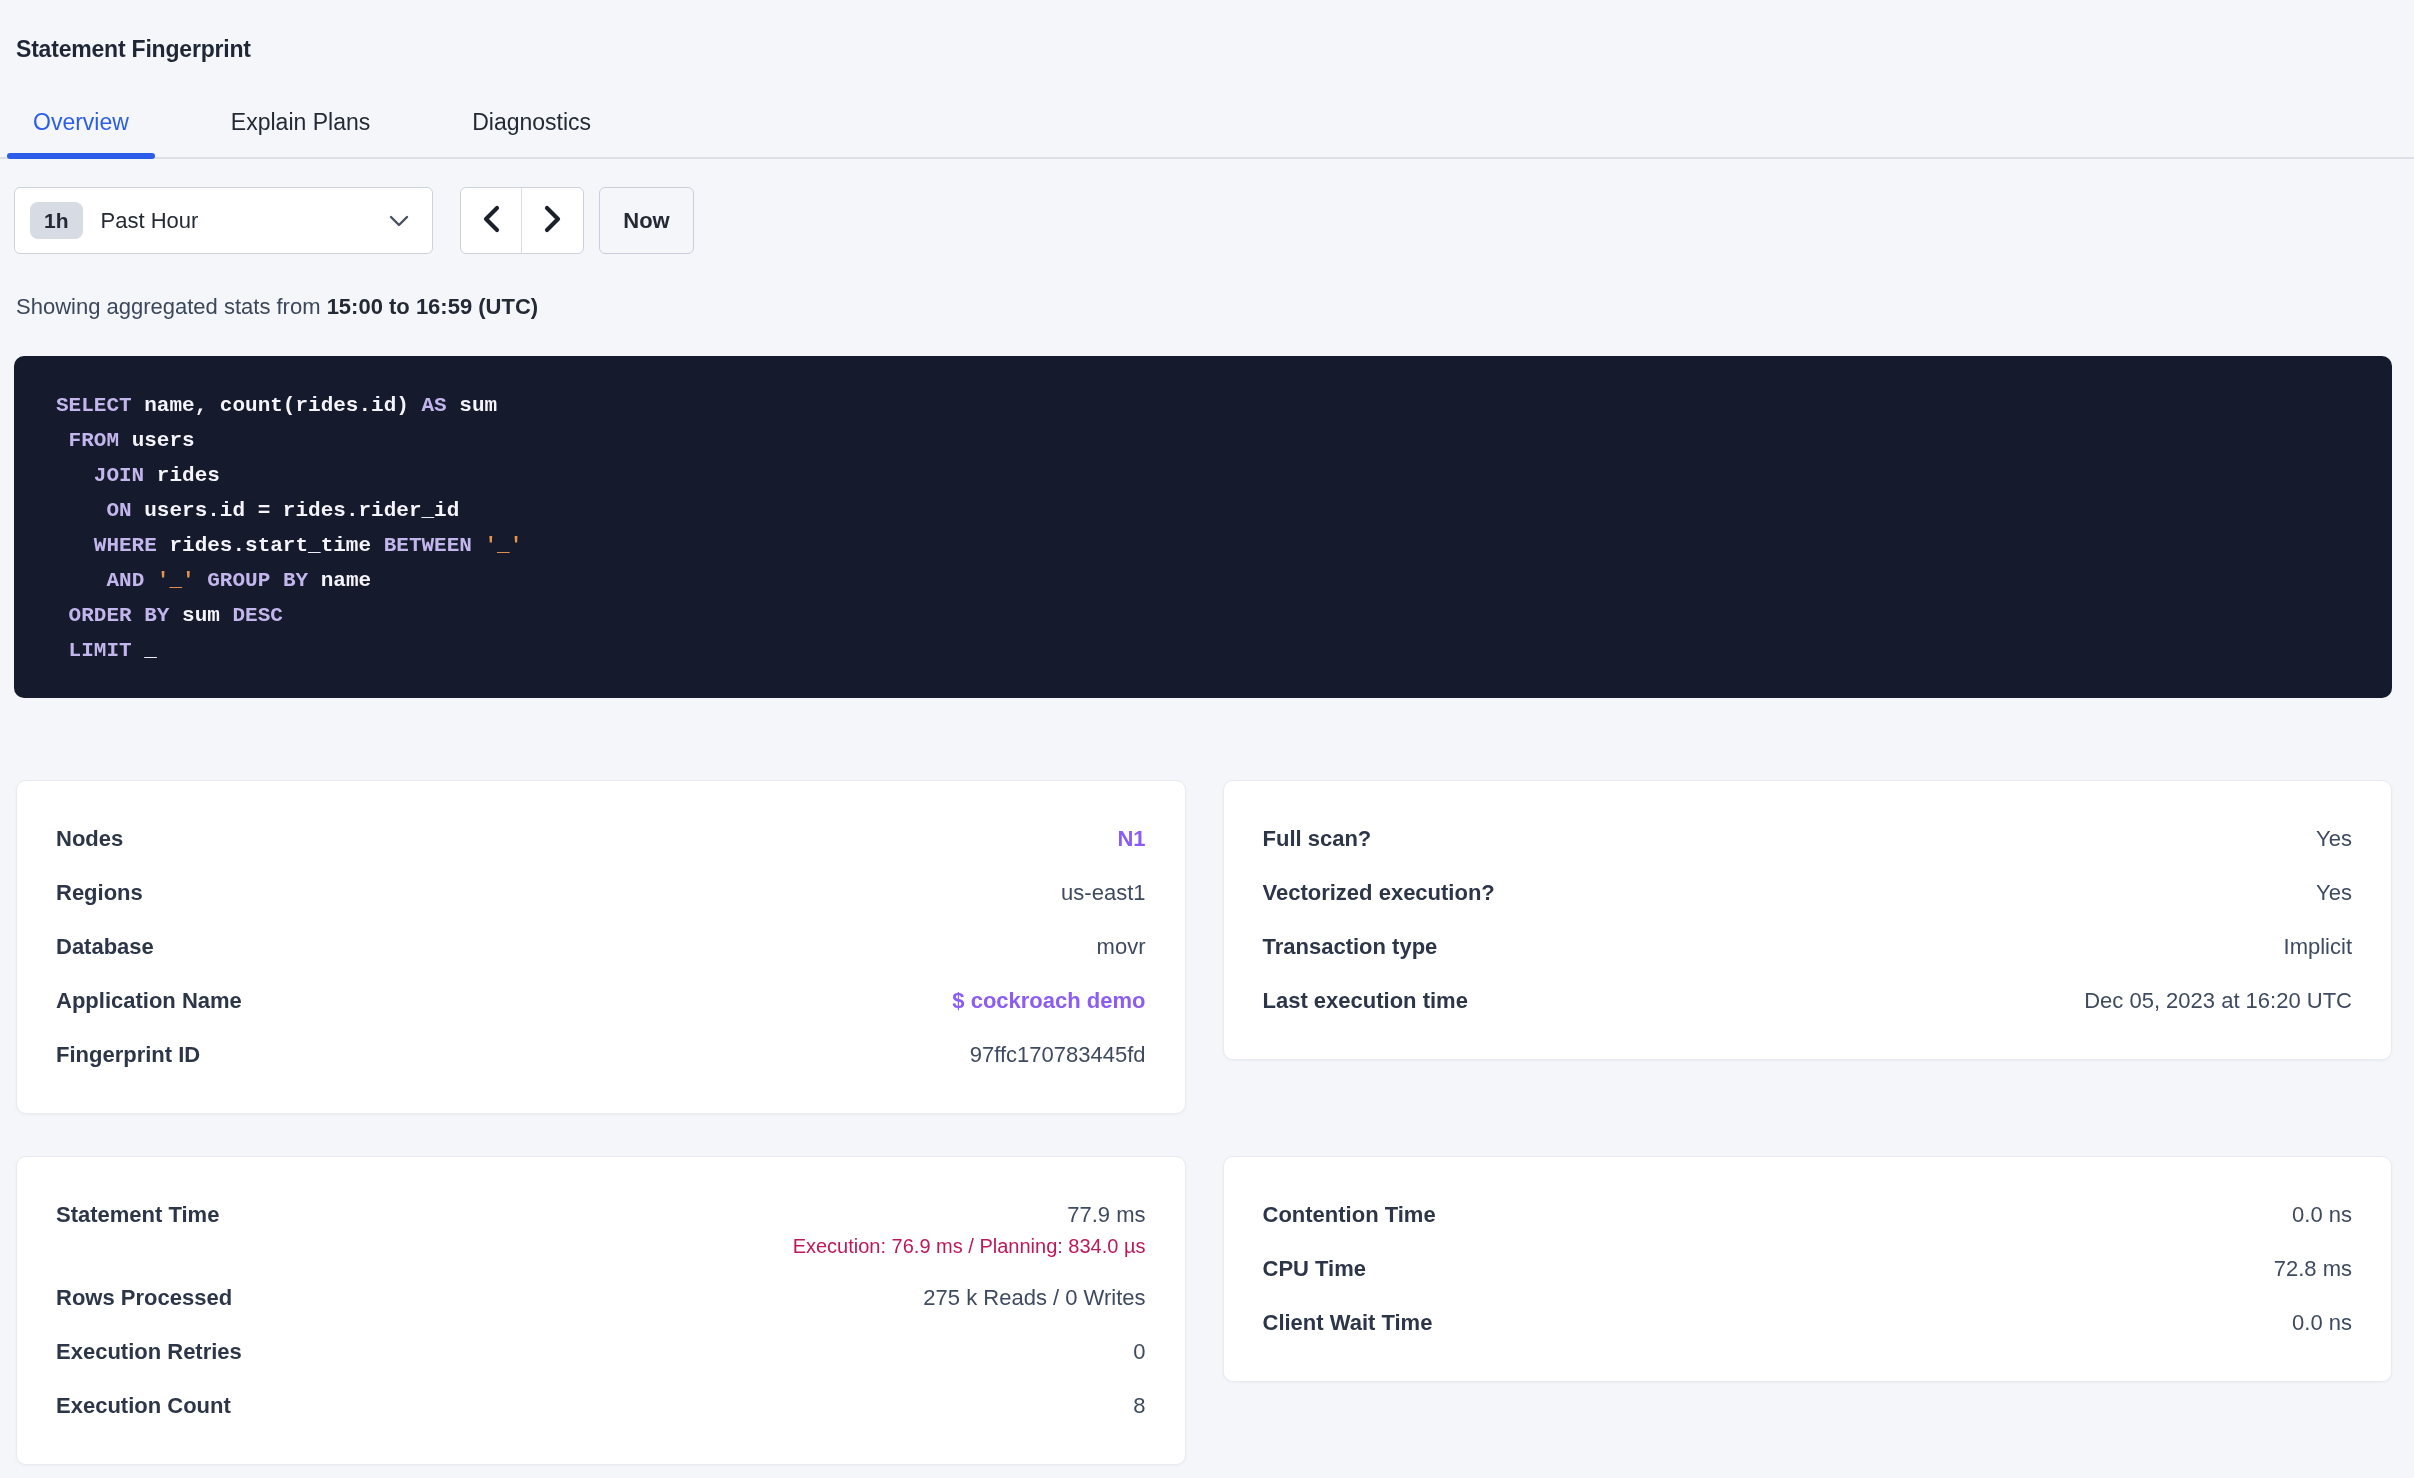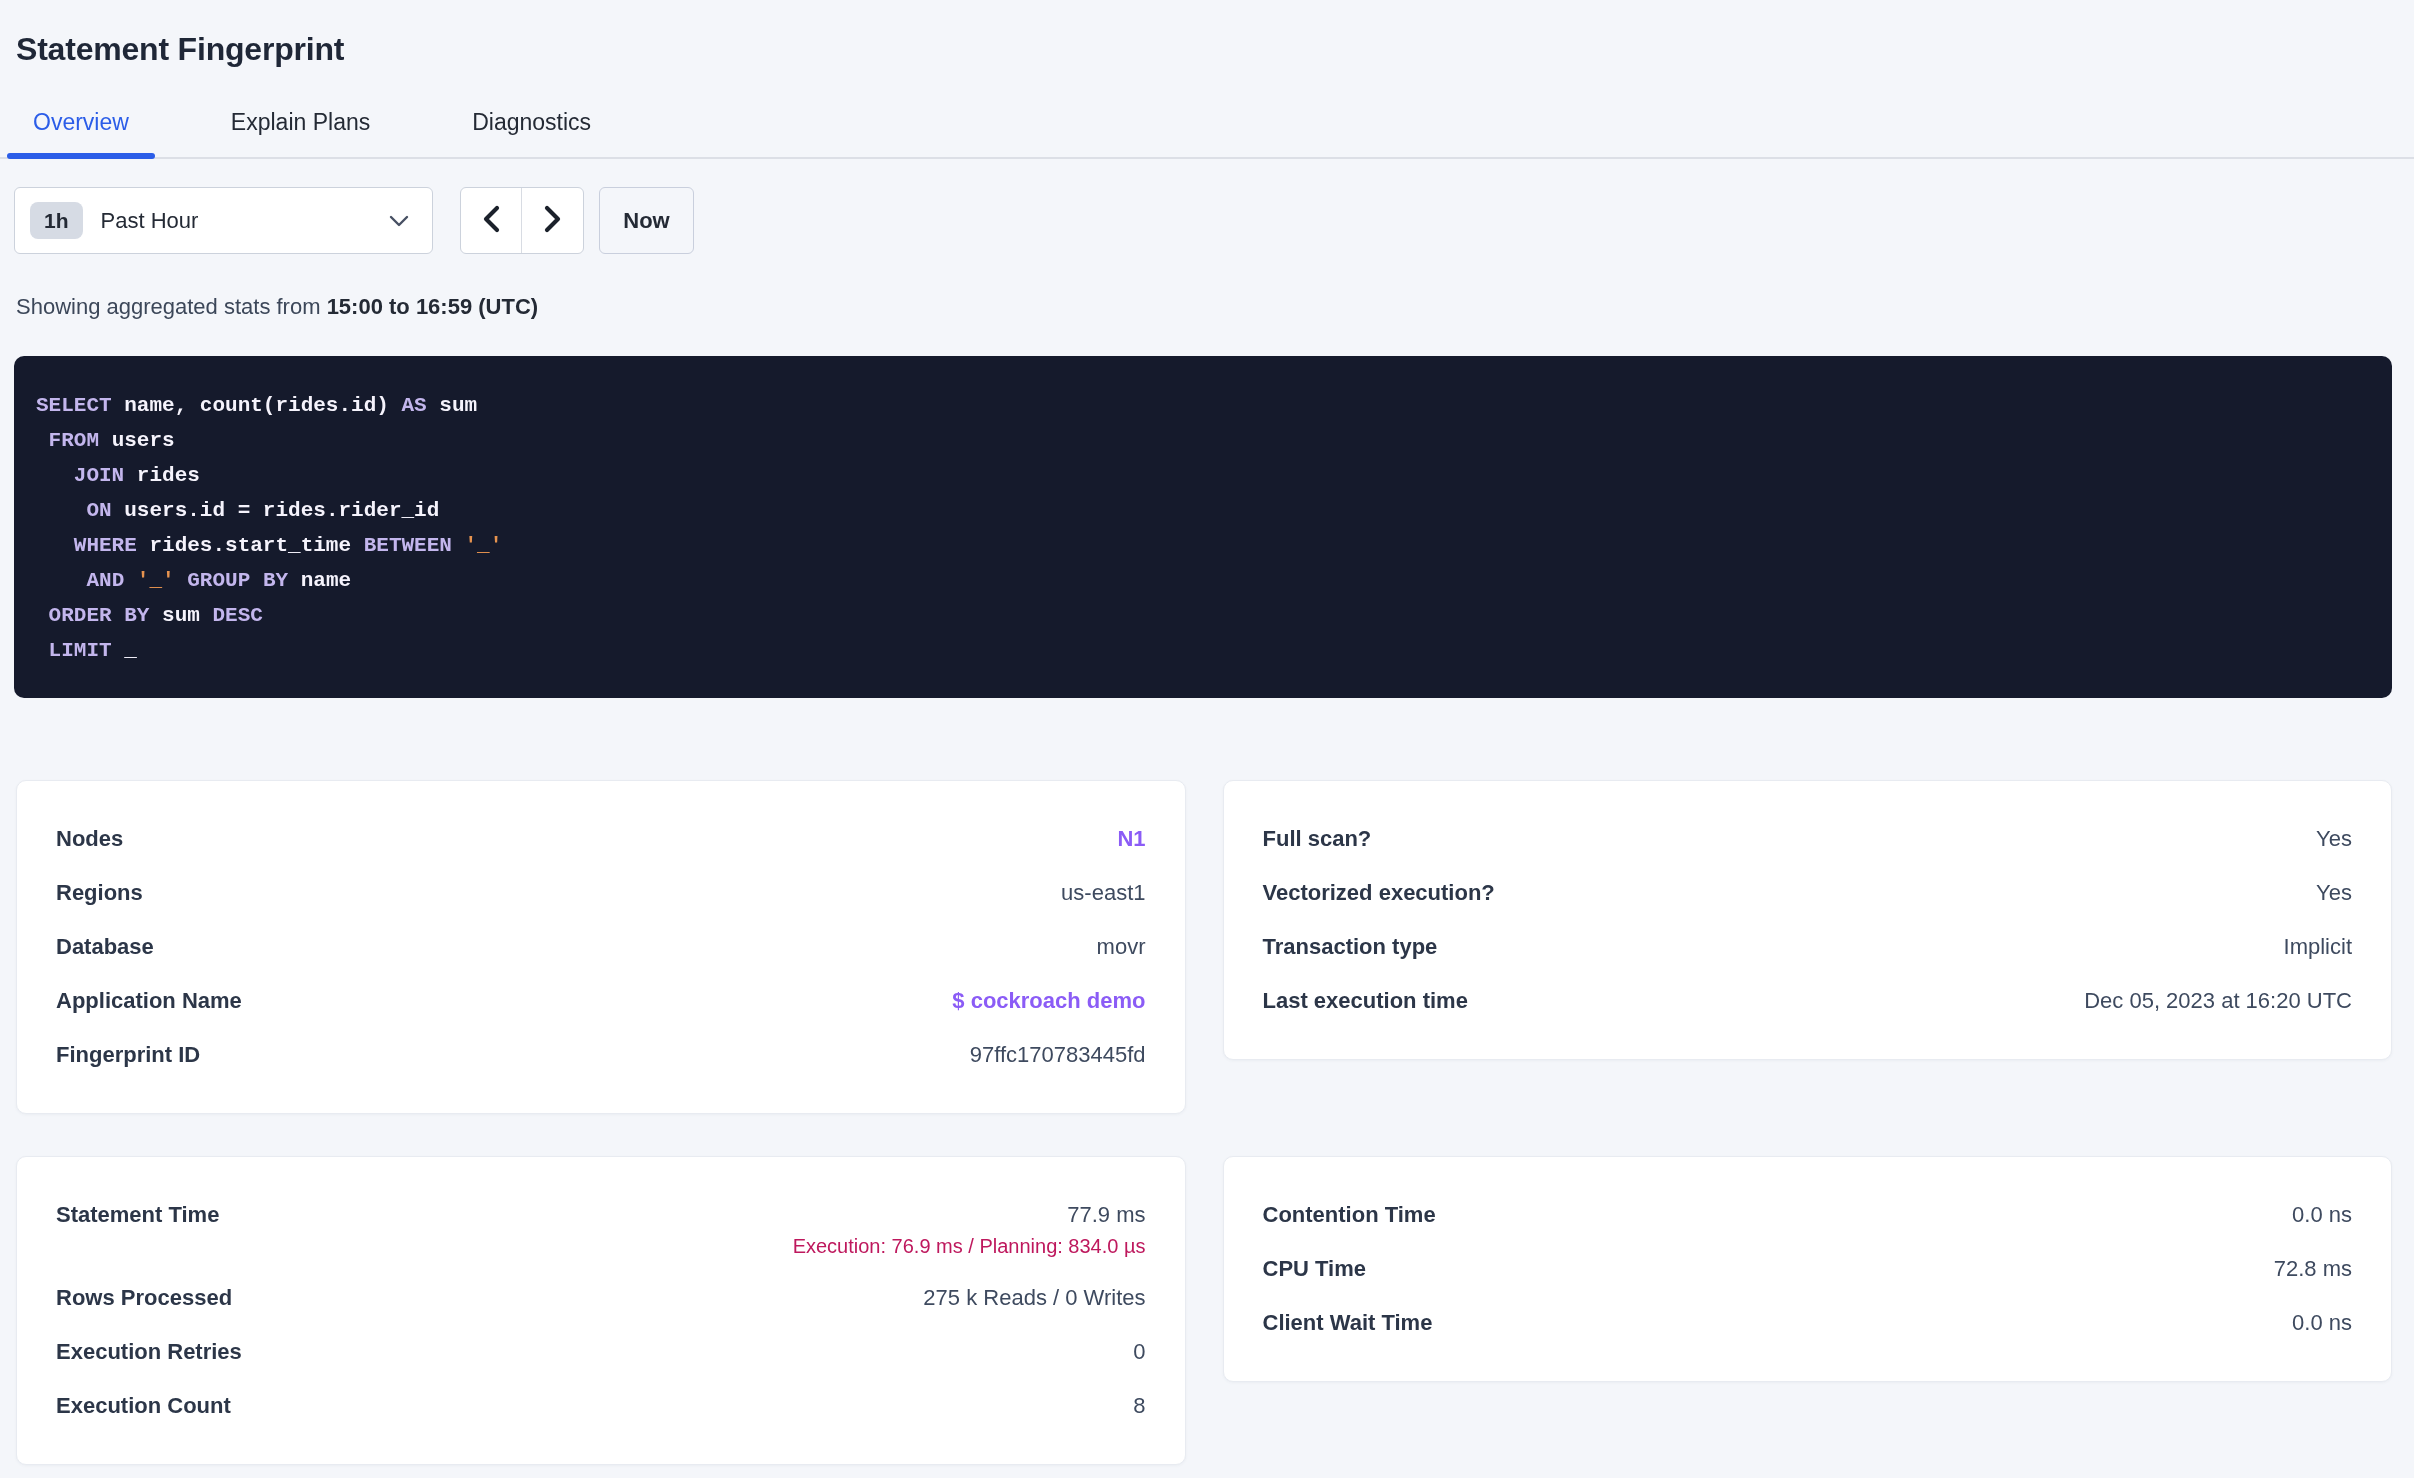--- a/index.html
+++ b/index.html
@@ -8,21 +8,21 @@
     width:2414px; height:1478px;
     background:#f4f6fa;
     font-family:"Liberation Sans","DejaVu Sans",sans-serif;
     color:#242a35;
     overflow:hidden;
   }
 
   
   .page-title {
     margin:28px 22px 0 16px;
-    font-size:32px; line-height:42px; font-weight:700;
+    font-size:23px; line-height:42px; font-weight:700;
     color:#1f2737; letter-spacing:-.2px;
   }
 
   .tab-bar {
     display:flex; gap:50px;
     margin-top:26px; padding-left:7px;
     border-bottom:2px solid #dcdfe6;
   }
   .tab {
     position:relative;
@@ -72,21 +72,21 @@
   }
 
   
   .stats-caption { margin:40px 22px 0 16px; font-size:22px; line-height:26px; color:#3c4759; }
   .stats-caption .bold { font-weight:700; color:#242a35; }
 
   
   .sql-box {
     margin:36px 22px 0 14px;
     background:#151a2c; border-radius:10px;
-    padding:32px 40px 30px 22px;
+    padding:32px 40px 30px 42px;
   }
   .sql-pre { margin:0; }
   .sql-line {
     font-family:"Liberation Mono","DejaVu Sans Mono",monospace;
     font-weight:700; font-size:21px; line-height:35px;
     white-space:pre;
   }
   .tok-kw  { color:#c3b6ed; }
   .tok-id  { color:#f5f3fc; }
   .tok-str { color:#e6934f; }

